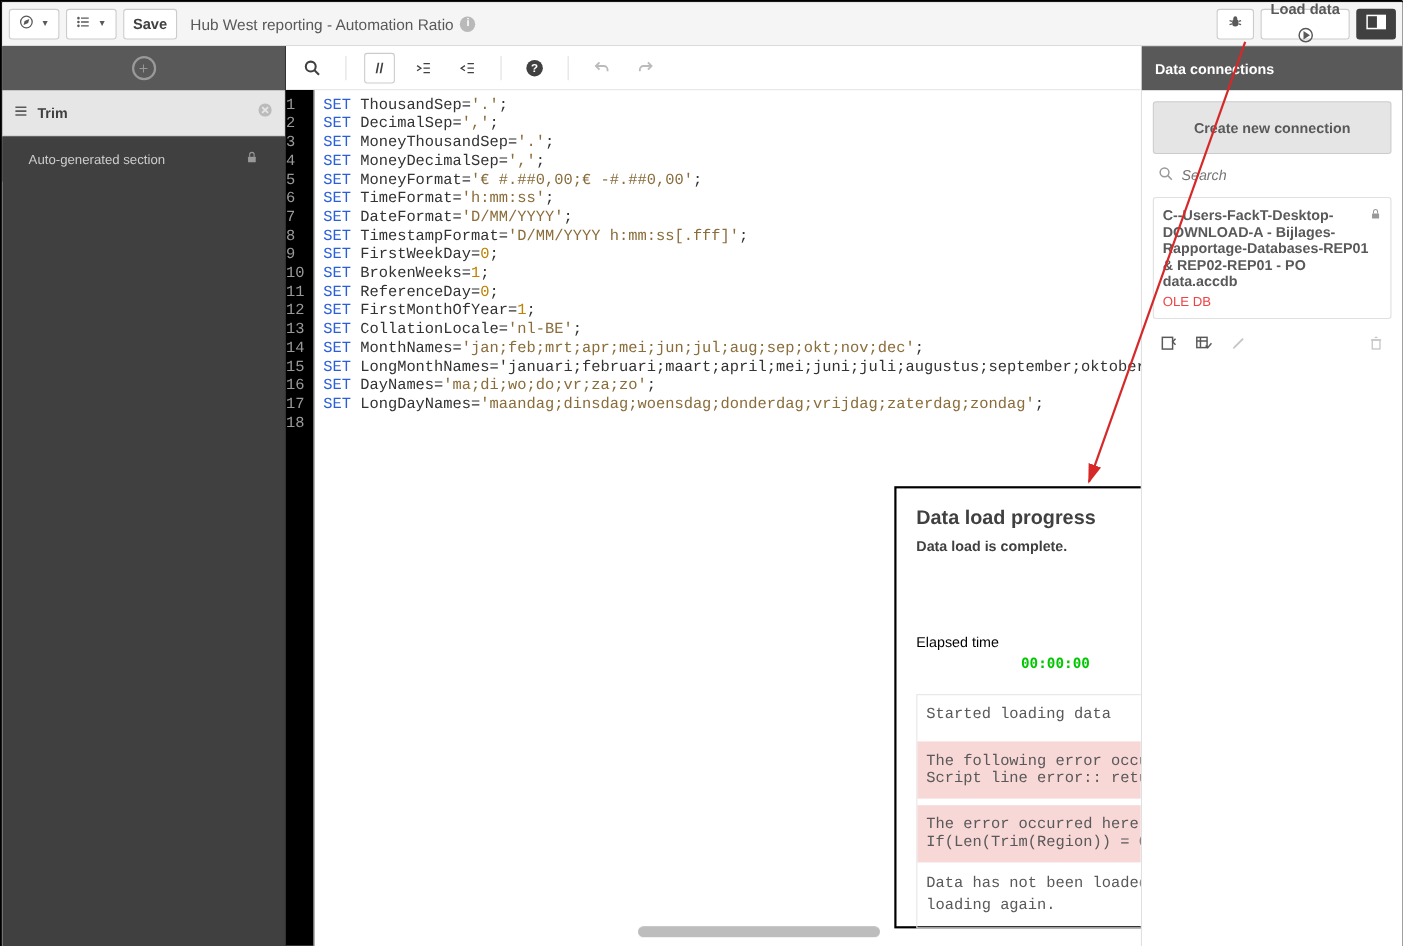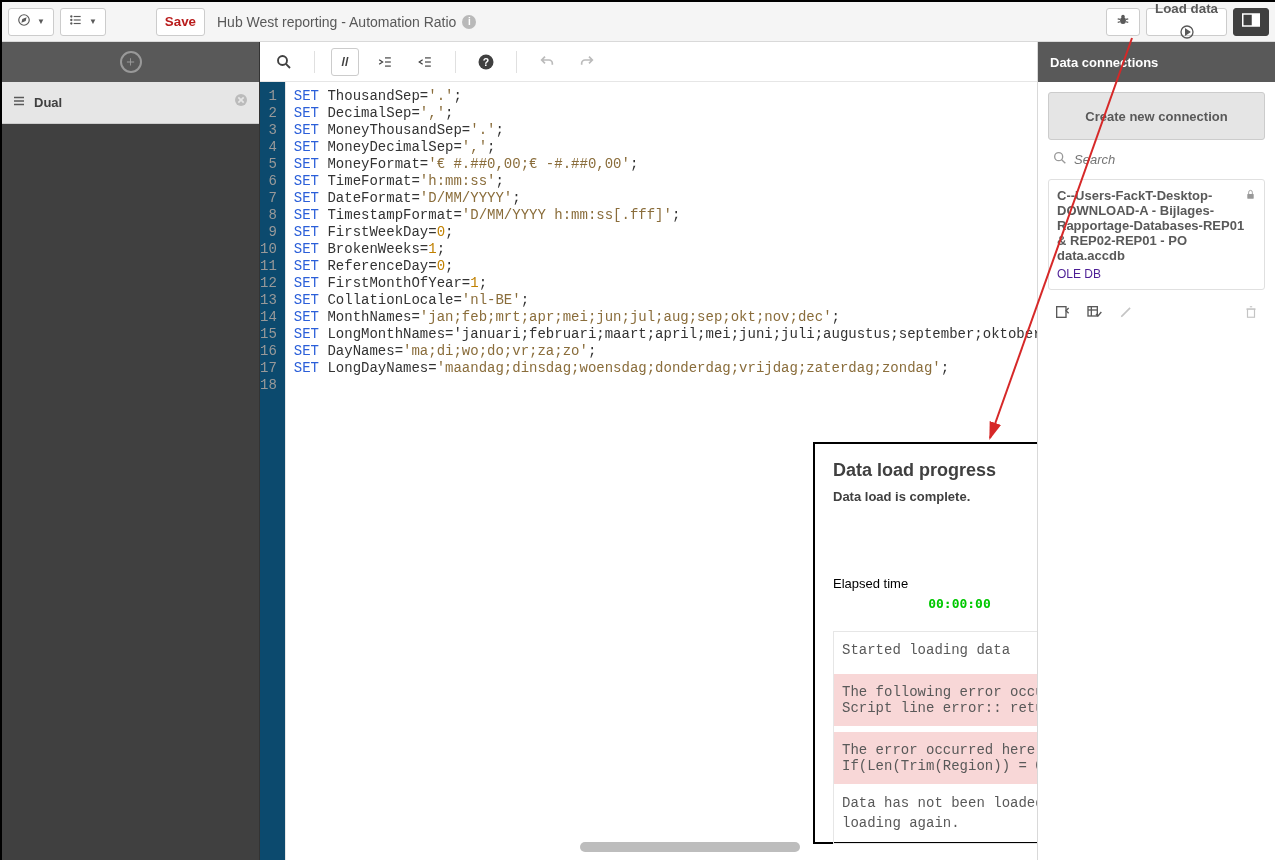--- a/index.html
+++ b/index.html
@@ -18,36 +18,36 @@
   .section-main { background:#e6e6e6; color:#404040; display:flex; align-items:center; padding:10px; font-weight:bold; gap:8px; border-bottom:1px solid #ccc;}
   .section-main .close { margin-left:auto; color:#999; font-size:18px; cursor:pointer;}
   .section-auto { background:#404040; color:#ccc; display:flex; align-items:center; padding:12px 24px; font-size:12px;}
   .section-auto .lock { margin-left:auto; color:#999;}
   .mid { flex:1; display:flex; flex-direction:column; background:#fff; position:relative; overflow:hidden;}
   .editor-toolbar { height:40px; border-bottom:1px solid #e6e6e6; display:flex; align-items:center; padding:0 10px; gap:12px; color:#595959;}
   .etbtn { width:28px; height:28px; display:inline-flex; align-items:center; justify-content:center; cursor:pointer; border-radius:3px; color:#404040;}
   .etbtn.boxed { border:1px solid #ccc; background:#fff;}
   .divider { width:1px; height:22px; background:#e0e0e0; margin:0 4px;}
   .code-wrap { display:flex; flex:1; overflow:auto; font-family: Consolas, 'Courier New', monospace; font-size:14px; line-height:17px;}
-  .gutter { width:48px; background:#0c4a6e; border-right:1px solid #e6e6e6; text-align:right; color:#999; padding:6px 8px 6px 0;}
+  .gutter { width:48px; background:#000000; border-right:1px solid #e6e6e6; color:#999; padding:6px 8px 6px 0;}
   .code { padding:6px 8px; white-space:pre; color:#333;}
   .kw { color:#2b5fd9; }
   .str { color:#8a6d3b; }
   .num { color:#c08000; }
   .err-line { background:#f8cfcf; display:inline-block; padding:0 4px;}
   .err-line .fn { color:#888; }
   .scrollbar { position:absolute; bottom:8px; left:320px; width:220px; height:10px; background:#bdbdbd; border-radius:5px;}
   .right { width:238px; background:#fff; border-left:1px solid #d9d9d9; display:flex; flex-direction:column;}
   .right-header { background:#595959; color:#fff; height:40px; display:flex; align-items:center; padding:0 12px; font-weight:bold;}
   .right-body { padding:10px; display:flex; flex-direction:column; gap:10px;}
   .wide-btn { height:48px; border:1px solid #ccc; background:#e5e5e5; border-radius:3px; display:flex; align-items:center; justify-content:center; font-weight:bold; cursor:pointer; color:#595959;}
   .search-row { display:flex; align-items:center; gap:6px; color:#999; padding:0 4px;}
   .search-row input { border:none; outline:none; font-style:italic; color:#999; flex:1; font-size:13px;}
   .conn-card { border:1px solid #e0e0e0; border-radius:3px; padding:8px; font-weight:bold; color:#595959; position:relative; word-break:break-word;}
-  .conn-card .sub { font-weight:normal; font-size:12px; color:#4c1d95; display:block; margin-top:4px;}
+  .conn-card .sub { font-weight:normal; font-size:12px; color:#ef4444; display:block; margin-top:4px;}
   .conn-card .lock { position:absolute; top:8px; right:8px; color:#999;}
   .conn-actions { display:flex; gap:8px; color:#595959; padding:0 2px; align-items:center;}
   .conn-actions .a { width:24px; height:24px; display:inline-flex; align-items:center; justify-content:center; cursor:pointer;}
   
   .dialog { position:absolute; left:553px; top:400px; width:575px; height:402px; border:2px solid #000; background:#fff; padding:16px 18px 10px 18px; display:flex; flex-direction:column; z-index:50;}
   .dialog h2 { font-size:18px; font-weight:bold; color:#404040;}
   .dialog .status { font-weight:bold; margin-top:8px; color:#404040;}
   .dialog .elapsed-row { display:flex; align-items:center; gap:20px; margin-top:52px;}
   .dialog .elapsed-label { color:#000000;}
   .dialog .elapsed-val { font-family: Consolas, monospace; color:#00c800; font-weight:bold;margin-top:40px;}
@@ -77,21 +77,21 @@
           <line x1="8" y1="6" x2="20" y2="6"></line>
           <line x1="8" y1="12" x2="20" y2="12"></line>
           <line x1="8" y1="18" x2="20" y2="18"></line>
           <circle cx="4" cy="6" r="1" fill="#595959"></circle>
           <circle cx="4" cy="12" r="1" fill="#595959"></circle>
           <circle cx="4" cy="18" r="1" fill="#595959"></circle>
         </svg>
     </span>
       <span class="chev">▼</span>
   </button>
-  <button class="tbtn" style="font-weight:bold;color:#b91c1c;margin-left:44px;">Save</button>
+  <button class="tbtn" style="font-weight:bold;color:#404040;">Save</button>
   <div class="title">
     <span>Hub West reporting - Automation Ratio</span>
     <span class="info-icon">i</span>
   </div>
   <div class="spacer"></div>
   <button class="tbtn">
     <span>
       <svg width="16" height="14" viewBox="0 0 24 24" fill="#595959">
           <ellipse cx="12" cy="13" rx="5" ry="6"></ellipse>
           <circle cx="12" cy="6" r="3"></circle>
@@ -128,26 +128,35 @@
       <div class="plus-icon">＋</div>
     </div>
     <div class="section-main">
       <span>
         <svg width="14" height="12" viewBox="0 0 24 24" stroke="#595959" stroke-width="3">
             <line x1="2" y1="5" x2="22" y2="5"></line>
             <line x1="2" y1="12" x2="22" y2="12"></line>
             <line x1="2" y1="19" x2="22" y2="19"></line>
           </svg>
       </span>
-      <span>Dual</span>
+      <span>Trim</span>
       <span class="close">
         <svg width="16" height="16" viewBox="0 0 24 24">
             <circle cx="12" cy="12" r="9" fill="#bbb"></circle>
             <line x1="8" y1="8" x2="16" y2="16" stroke="#e6e6e6" stroke-width="2.5"></line>
             <line x1="16" y1="8" x2="8" y2="16" stroke="#e6e6e6" stroke-width="2.5"></line>
+          </svg>
+      </span>
+    </div>
+    <div class="section-auto">
+      <span>Auto-generated section</span>
+      <span class="lock">
+        <svg width="12" height="14" viewBox="0 0 24 24" fill="#999">
+            <rect x="5" y="11" width="14" height="10" rx="1"></rect>
+            <path d="M8 11 V7 a4 4 0 0 1 8 0 V11" fill="none" stroke="#999" stroke-width="2"></path>
           </svg>
       </span>
     </div>
   </div>
 
   <div class="mid">
     <div class="editor-toolbar">
       <div class="etbtn">
         <svg width="18" height="18" viewBox="0 0 24 24" fill="none" stroke="#404040" stroke-width="2.5">
             <circle cx="10" cy="10" r="6"></circle>

